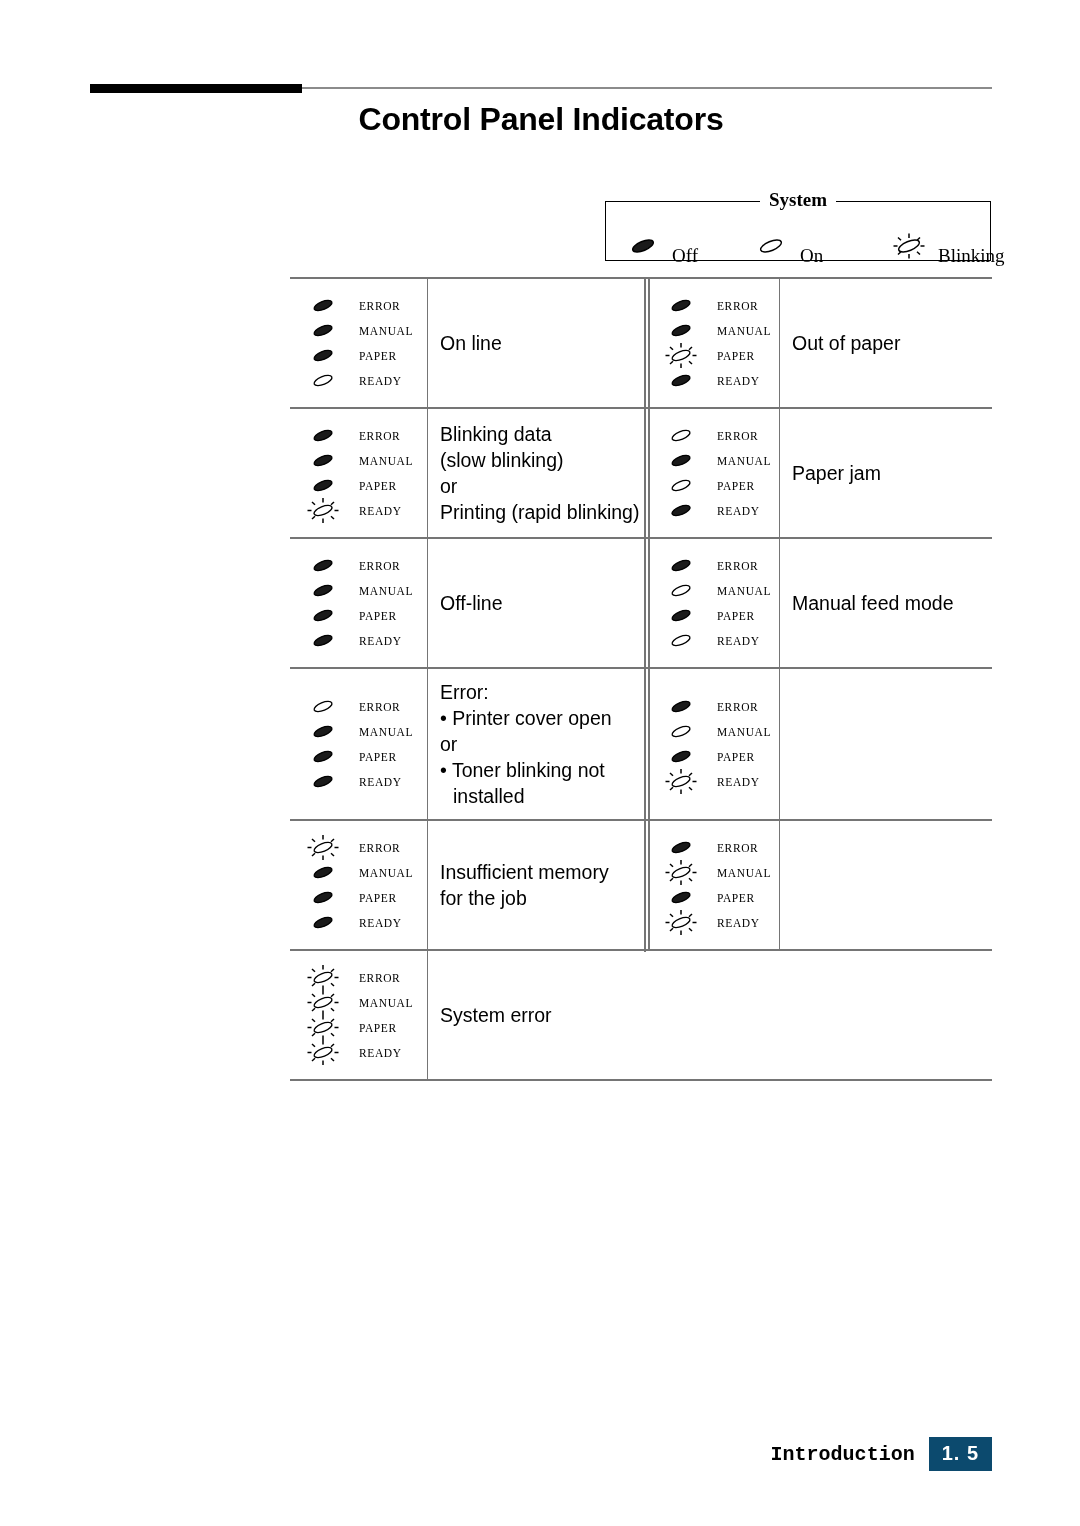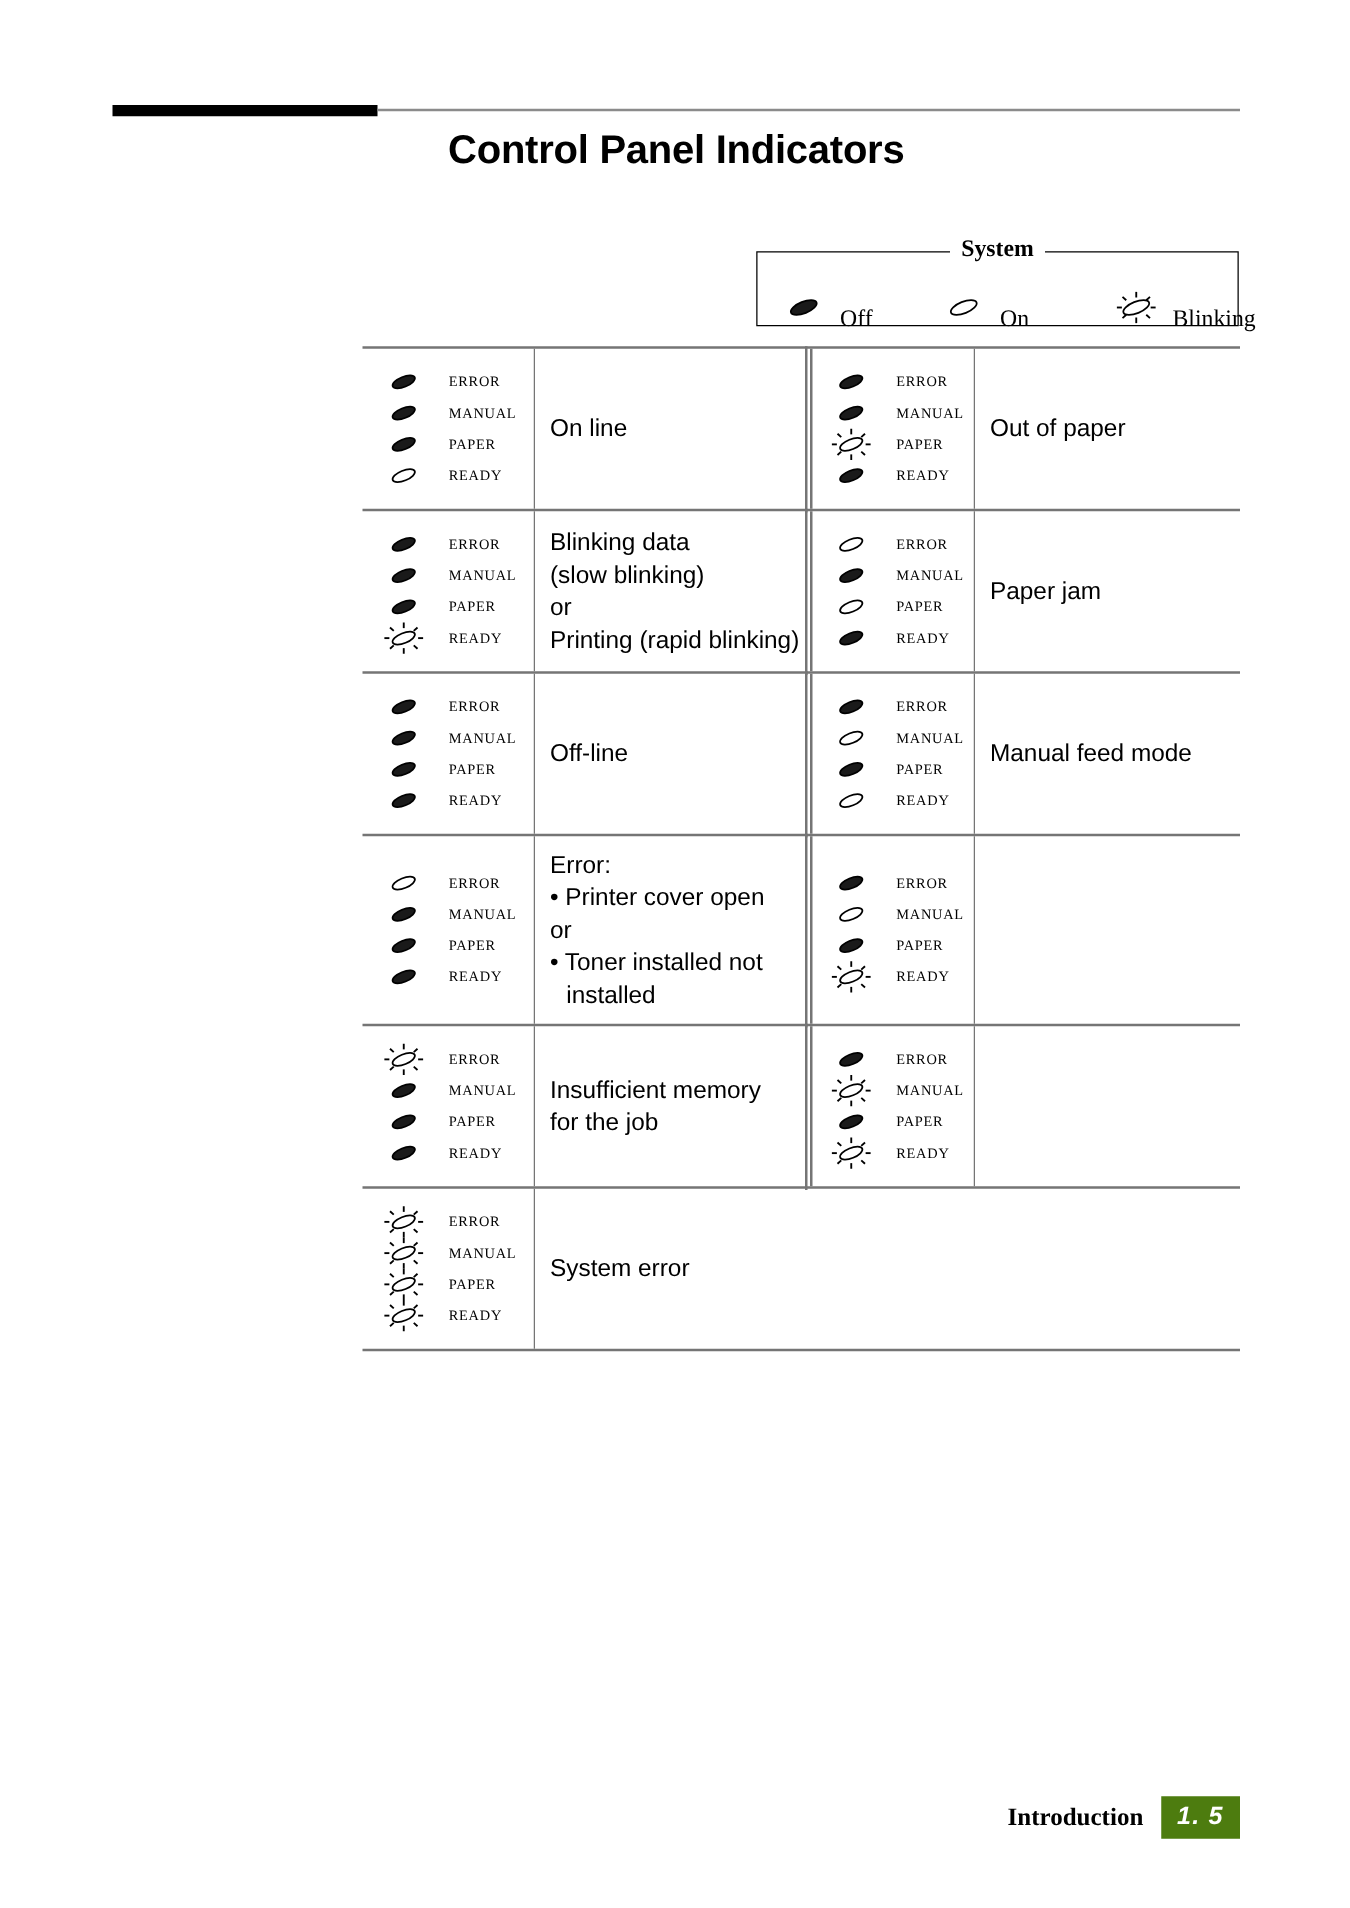--- a/index.html
+++ b/index.html
@@ -196,31 +196,30 @@
     position: absolute;
     right: 88px;
     top: 1437px;
     display: flex;
     align-items: center;
   }
   .footer-label {
     font-size: 20px;
     font-weight: bold;
     margin-right: 14px;
-    font-family: Liberation Serif, serif;
+    font-family: Liberation Mono, monospace;
   }
   .footer-page {
-    background: #4d7c0f;
+    background: #0c4a6e;
     color: #ffffff;
     font-size: 20px;
     font-weight: bold;
     padding: 5px 13px 6px 13px;
     letter-spacing: 1px;
     font-family: "Liberation Sans", sans-serif;
-    font-style: italic;
   }
 </style>
 </head>
 <body>
 
 <div class="header-rule">
   <div class="thick"></div>
   <div class="thin"></div>
 </div>
 
@@ -571,21 +570,21 @@
                 <ellipse cx="15" cy="12.5" rx="9.5" ry="4" transform="rotate(-22 15 12.5)" stroke="#000" stroke-width="1.4" fill="#1a1a1a"></ellipse>
               </svg>
             </div>
             <span class="led-label">READY</span>
           </div>
         </div>
         <div class="desc-cell">
           <div class="desc-line">Error:</div>
           <div class="desc-line">• Printer cover open</div>
           <div class="desc-line">or</div>
-          <div class="desc-line">• Toner installed not</div>
+          <div class="desc-line">• Toner blinking not</div>
           <div class="desc-line indent">installed</div>
         </div>
       </div>
       <div class="half right">
         <div class="led-cell">
           <div class="led-row">
             <div class="led-ico">
               <svg width="34" height="25" viewBox="0 0 34 25">
                 <ellipse cx="15" cy="12.5" rx="9.5" ry="4" transform="rotate(-22 15 12.5)" stroke="#000" stroke-width="1.4" fill="#1a1a1a"></ellipse>
               </svg>

